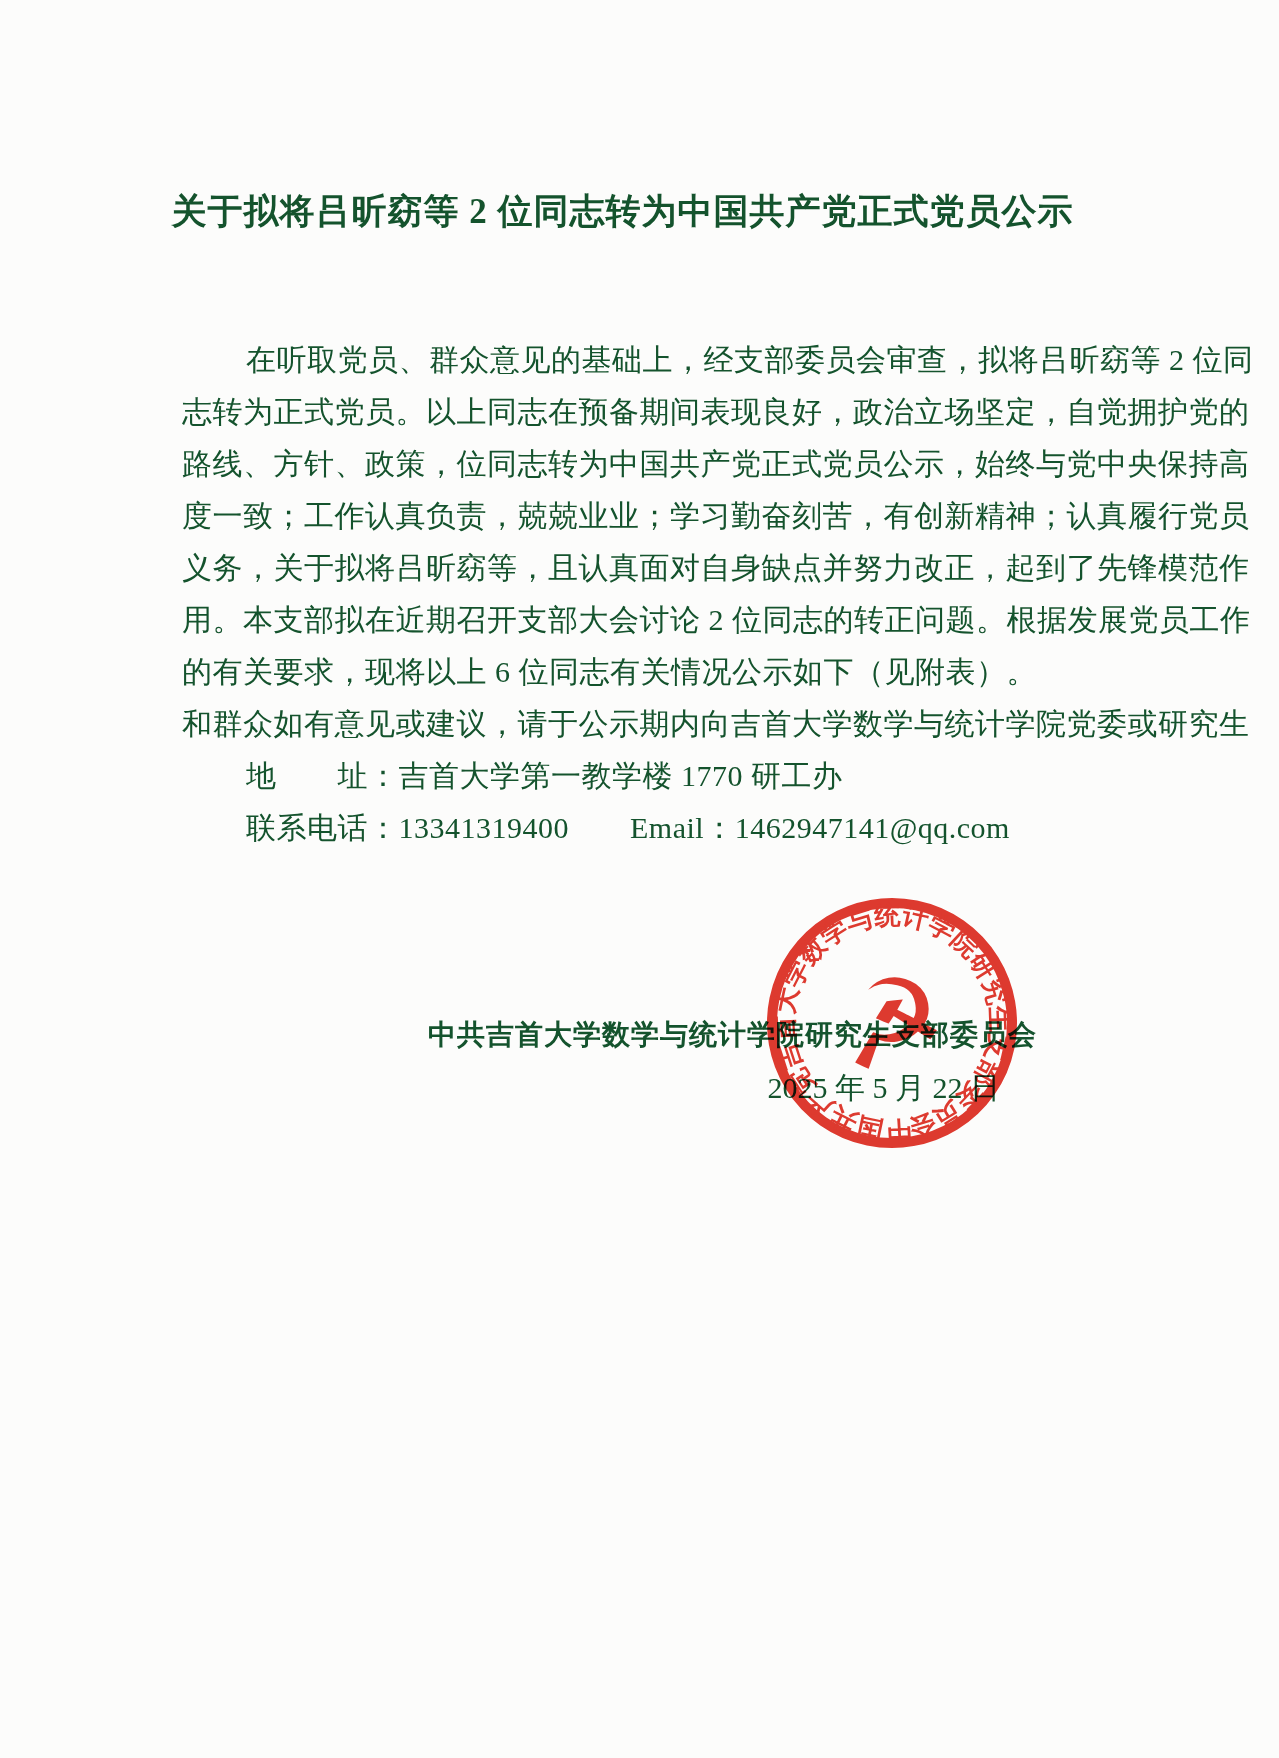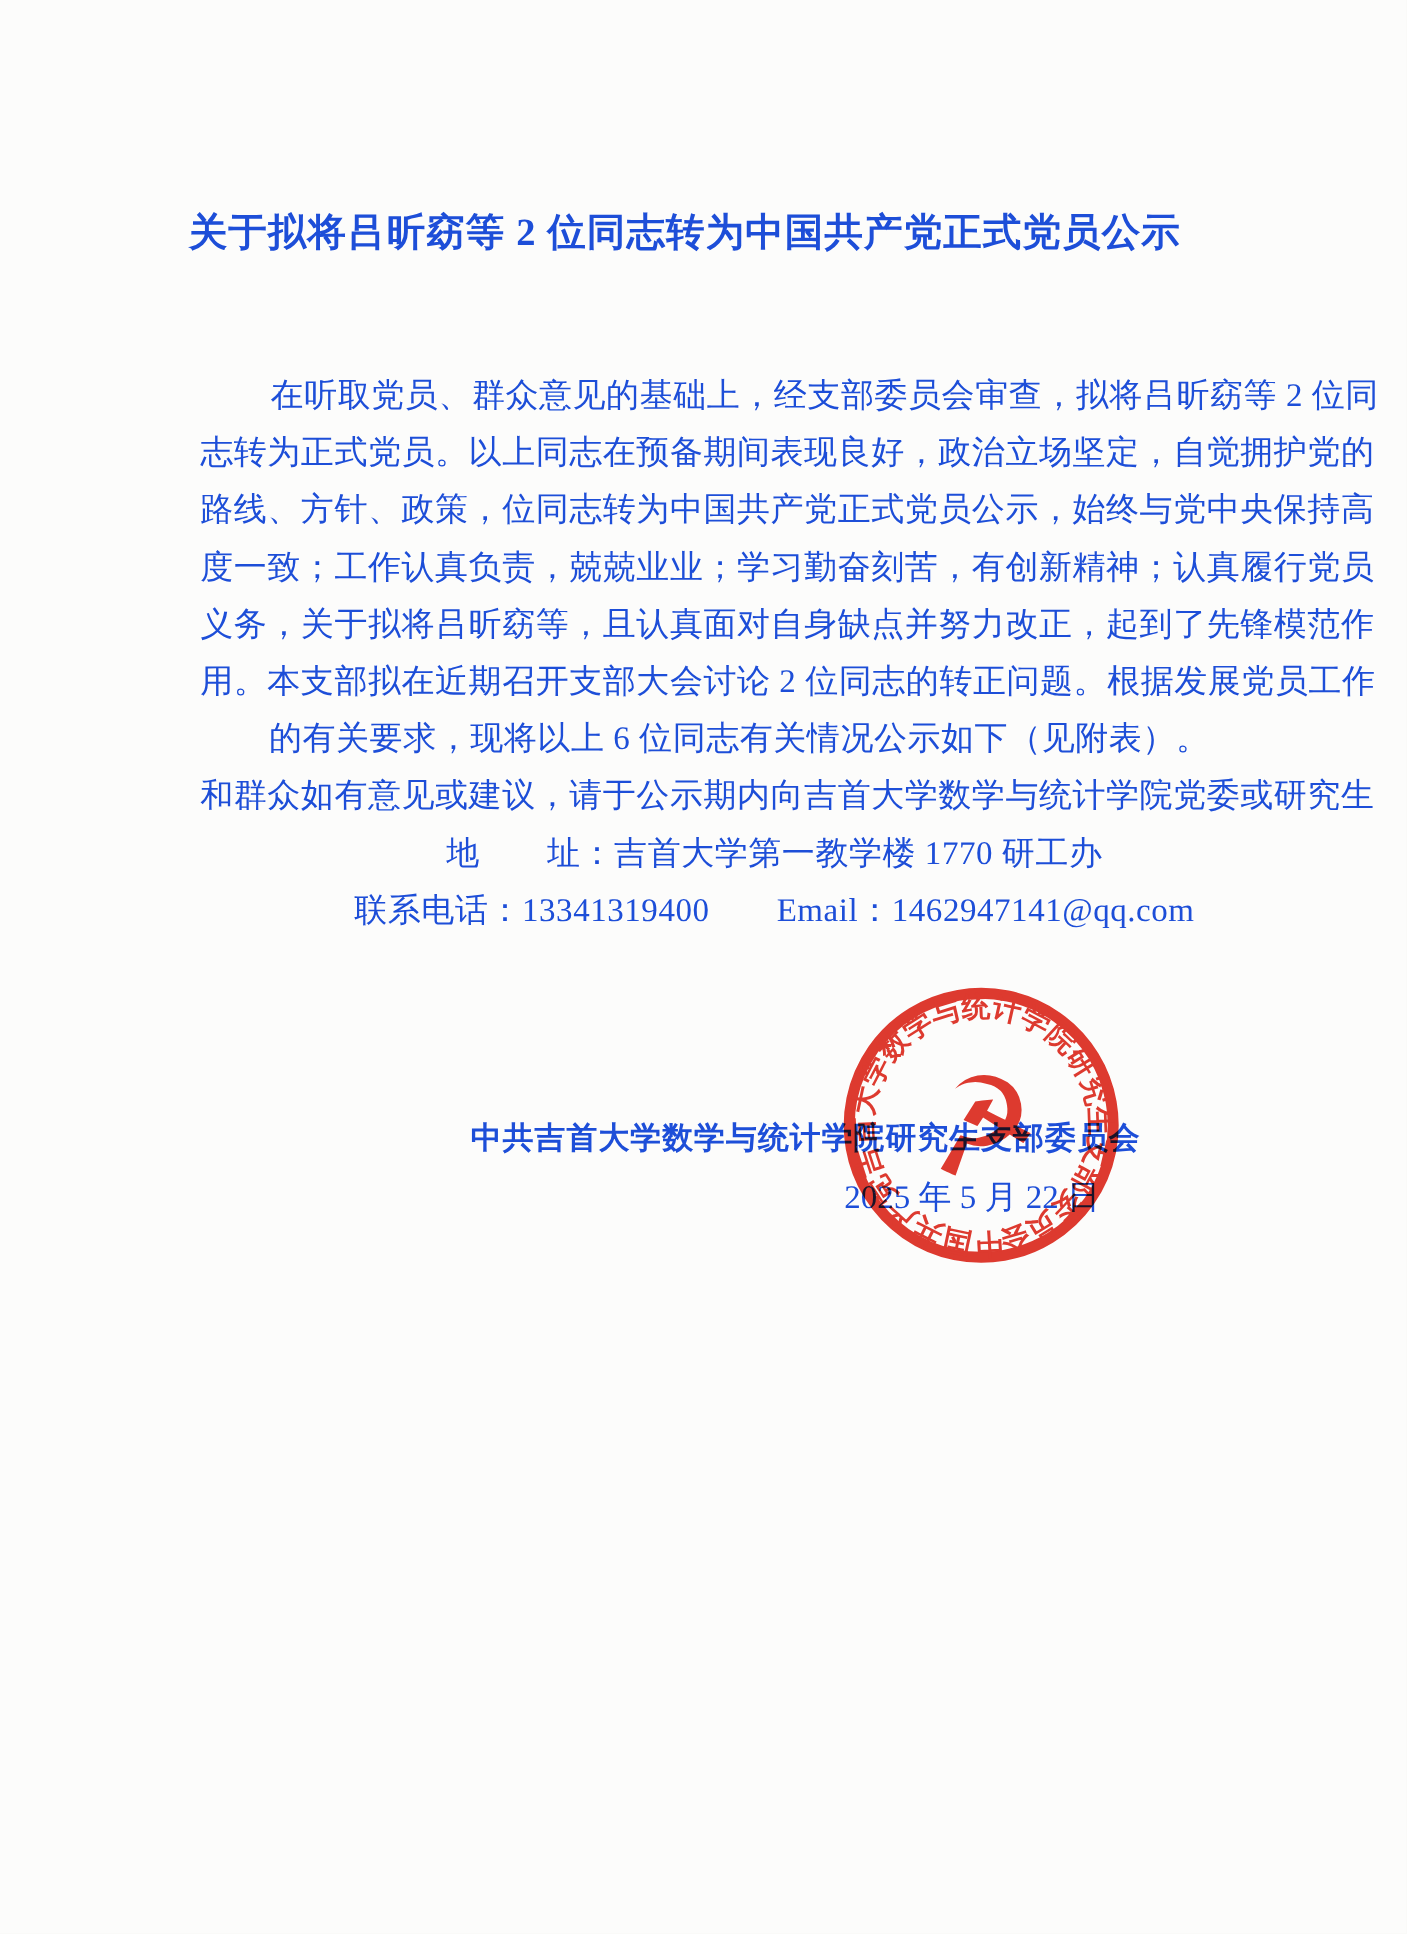--- a/index.html
+++ b/index.html
@@ -5,21 +5,21 @@
   html,body{margin:0;padding:0;}
   body{
     width:1279px;height:1758px;
     background:#f4f4f2;
     font-family:"Liberation Serif","DejaVu Serif",serif;
   }
   .page{
     position:relative;
     width:1279px;height:1758px;
     background:#fcfcfb;
-    color:#1d4ed8;
+    color:#14532d;
     overflow:hidden;
   }
   .title{
     position:absolute;
     top:188px;left:0;width:1245px;
     text-align:center;
     font-size:35px;
     font-weight:bold;
     letter-spacing:1px;
     margin:0;
@@ -27,21 +27,20 @@
   .body-text{
     position:absolute;
     top:334px;left:182px;width:980px;
     font-size:30px;
     line-height:52px;
   }
   .body-text .line{
     height:52px;
     white-space:nowrap;
     letter-spacing:0.5px;
-    text-align:center;
   }
   .body-text .line.indent{
     padding-left:64px;
   }
   .signature{
     position:absolute;
     top:1016px;right:242px;
     font-size:28px;
     letter-spacing:1px;
     white-space:nowrap;

